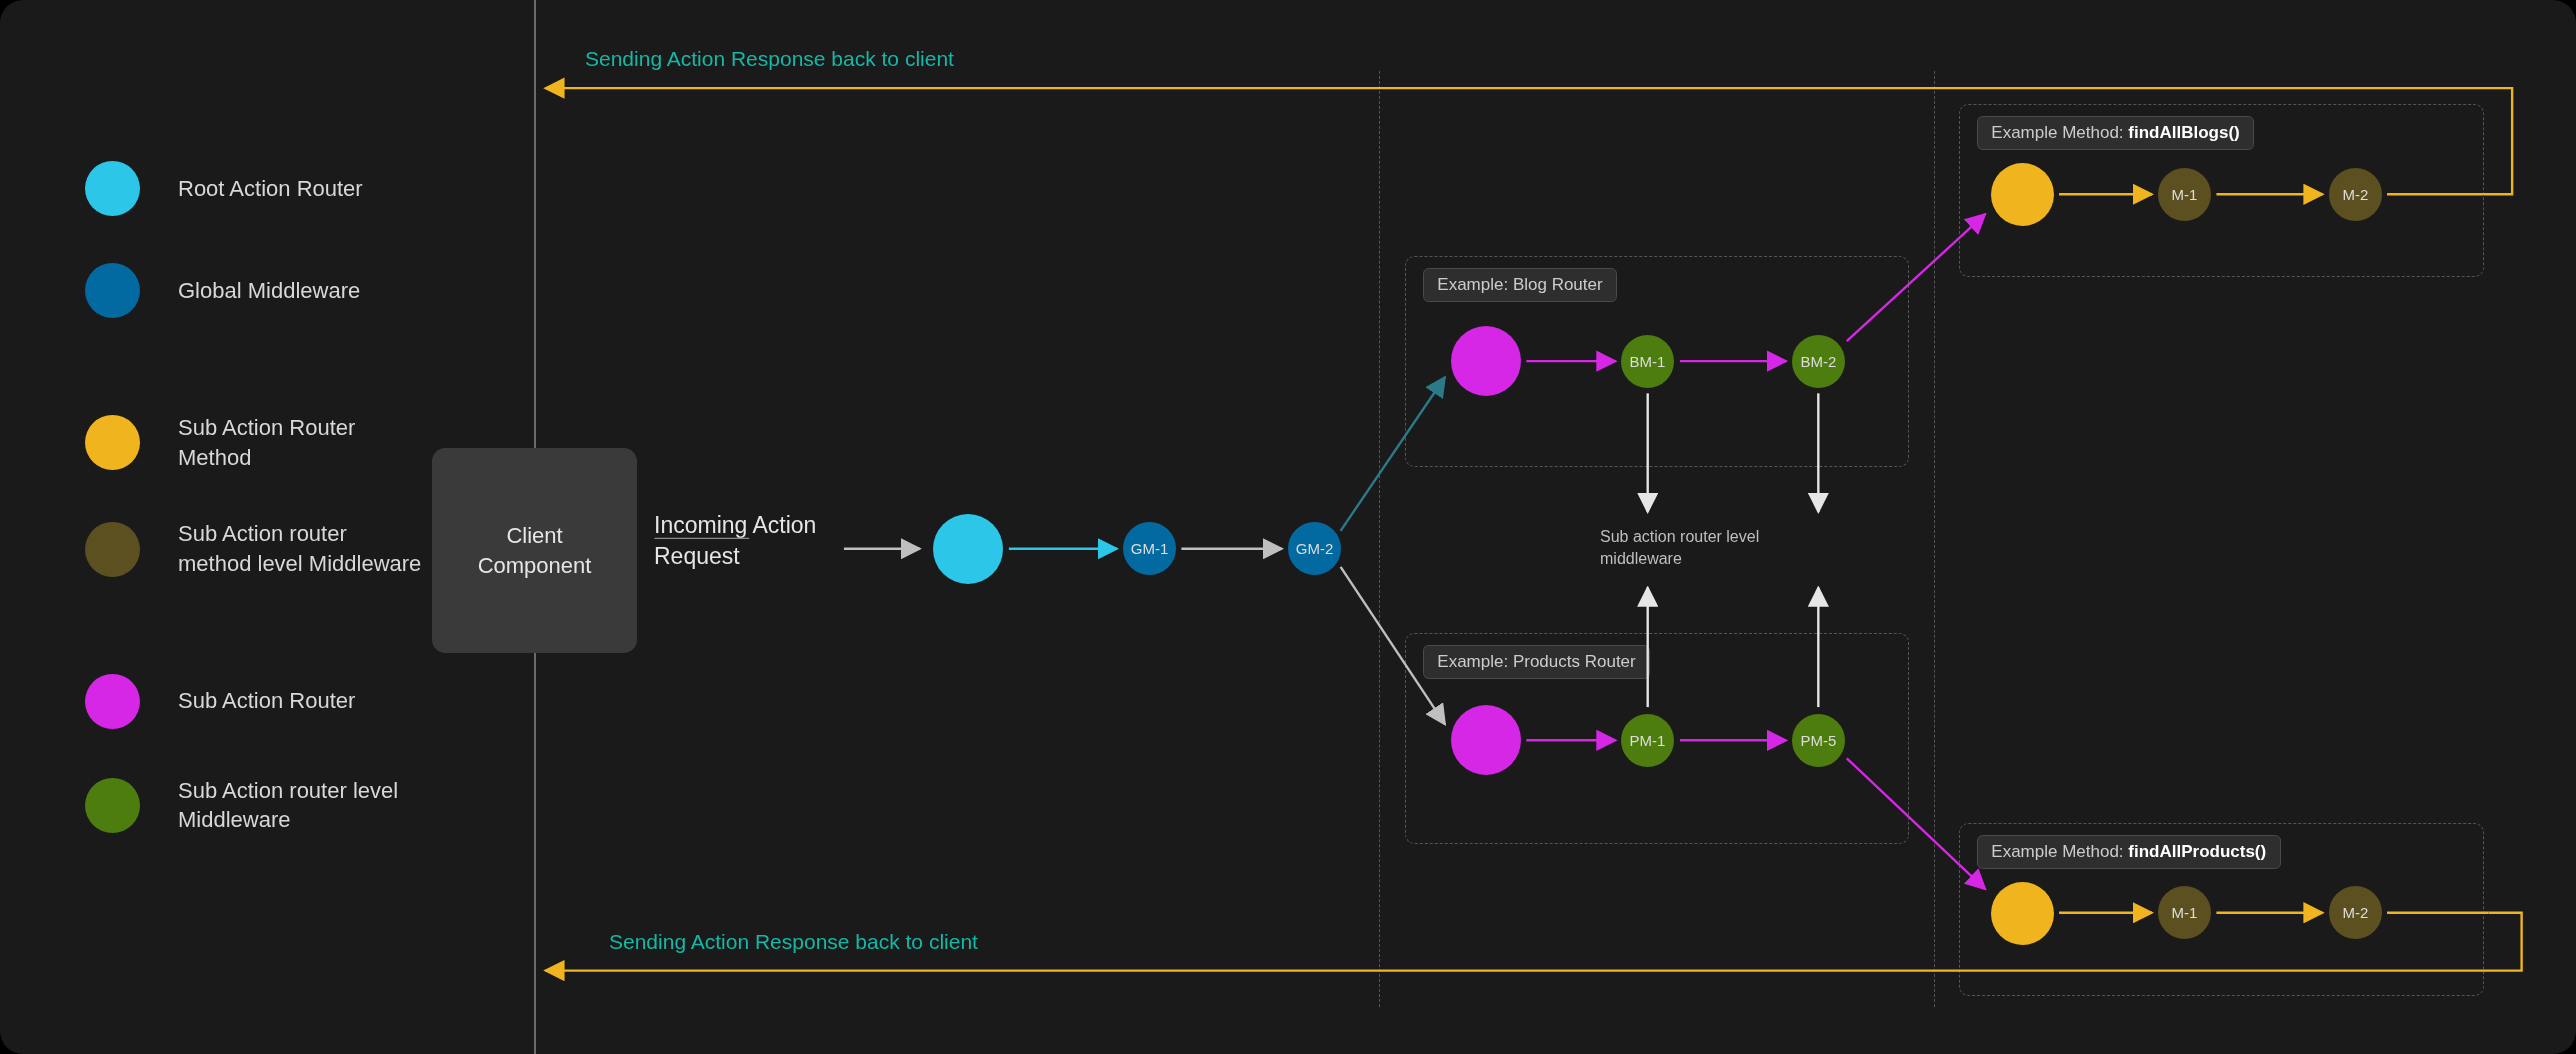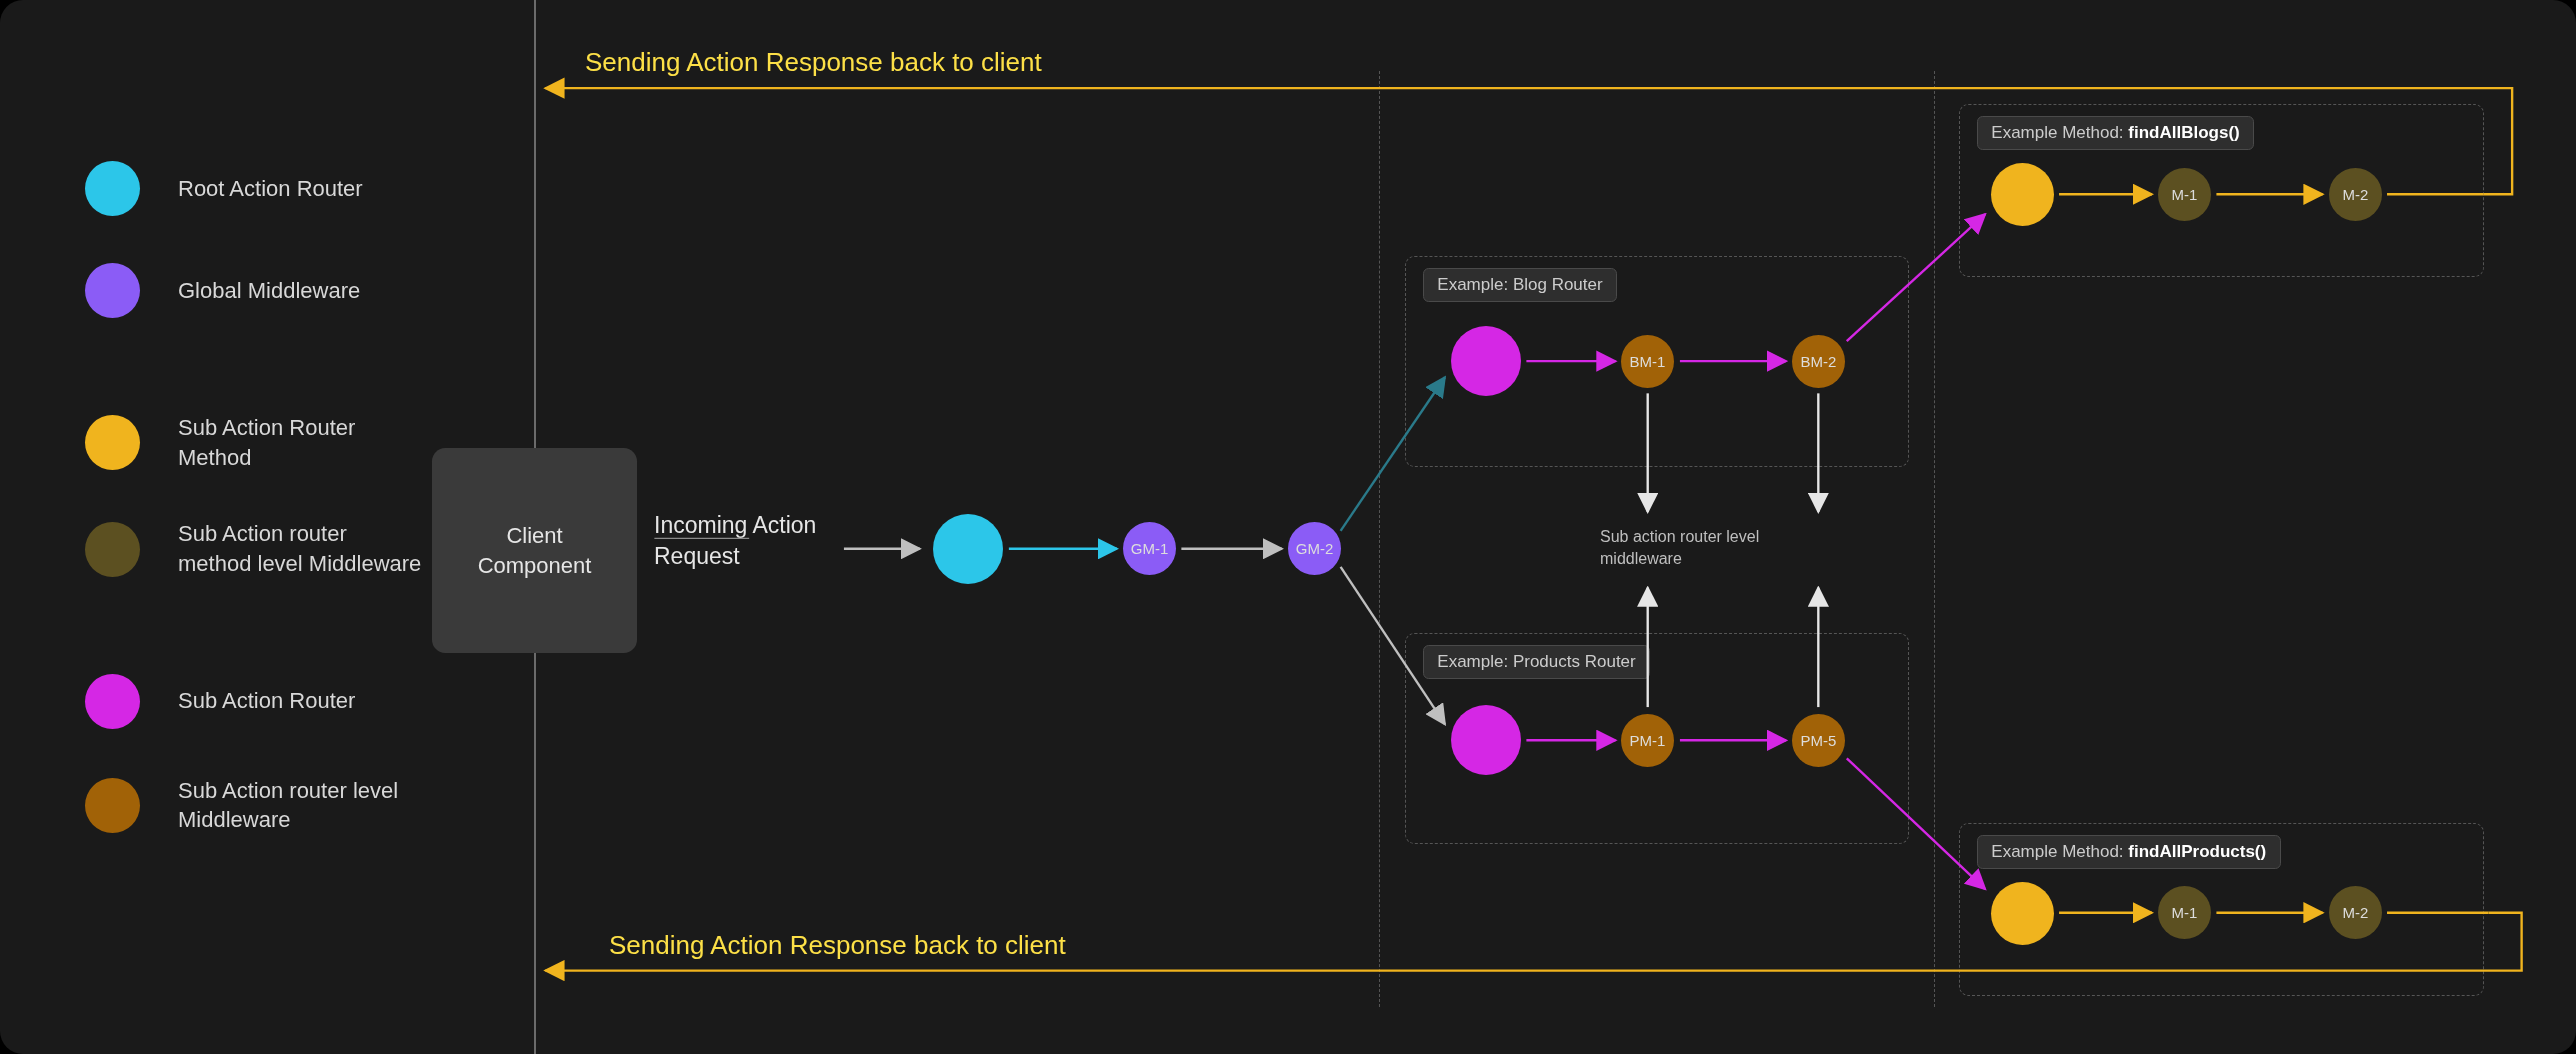--- a/index.html
+++ b/index.html
@@ -14,23 +14,23 @@
   }
   
   .legend{position:absolute;left:85px;top:161px;}
   .legend-group{margin-bottom:95px;}
   .legend-row{display:flex;align-items:center;margin-bottom:47px;}
   .legend-dot{width:55px;height:55px;border-radius:50%;flex:0 0 55px;margin-right:38px;}
   .legend-text{font-size:22px;line-height:1.35;color:#d8d8d8;max-width:247px;}
 
   
   .c-cyan{background:#2cc6e9;}
-  .c-teal{background:#8b5cf6;}
+  .c-teal{background:#0369a1;}
   .c-magenta{background:#d527e5;}
-  .c-purple{background:#a16207;}
+  .c-purple{background:#4d7c0f;}
   .c-amber{background:#f0b41e;}
   .c-olive{background:#5c5021;}
 
   
   .client-box{position:absolute;left:432px;top:448px;width:205px;height:205px;
     background:#3a3a3a;border-radius:13.3px;display:flex;align-items:center;justify-content:center;
     color:#e6e6e6;font-size:22px;text-align:center;line-height:1.35;}
 
   
   .vline{position:absolute;top:0;bottom:0;left:534px;width:1.9px;background:#6b6b6b;z-index:0;}
@@ -46,21 +46,21 @@
   
   .panel{position:absolute;border:1.4px dashed #555;border-radius:9.5px;}
   .panel-label{position:absolute;left:17px;top:11.4px;background:#2e2e2e;border:0.9px solid #4a4a4a;
     padding:5.7px 13.3px;border-radius:5.7px;font-size:17px;color:#ccc;white-space:nowrap;}
   .panel-label b{color:#fff;font-weight:700;}
 
   .node{position:absolute;width:70px;height:70px;border-radius:50%;display:flex;align-items:center;justify-content:center;}
   .node.small{width:53px;height:53px;}
   .nlabel{font-size:15px;color:#ddd;}
 
-  .txt{position:absolute;font-size:26px;color:#fde047;}
+  .txt{position:absolute;font-size:21px;color:#14b8a6;}
   .txt.small{font-size:16px;color:#bfbfbf;line-height:1.4;}
 
   svg.arrows{position:absolute;left:0;top:0;width:2576px;height:1054px;pointer-events:none;}
 </style>
 </head>
 <body>
 
 <div class="canvas">
 
   <div class="vline"></div>

